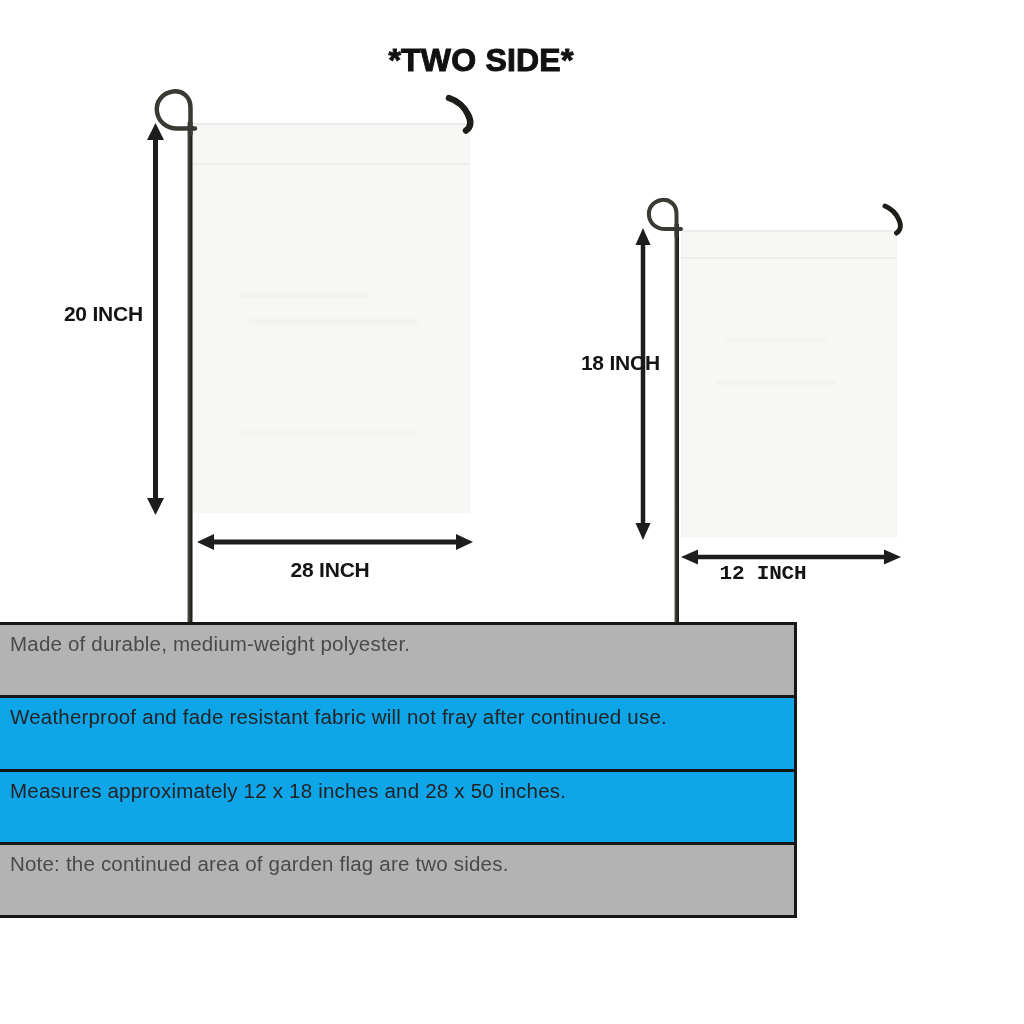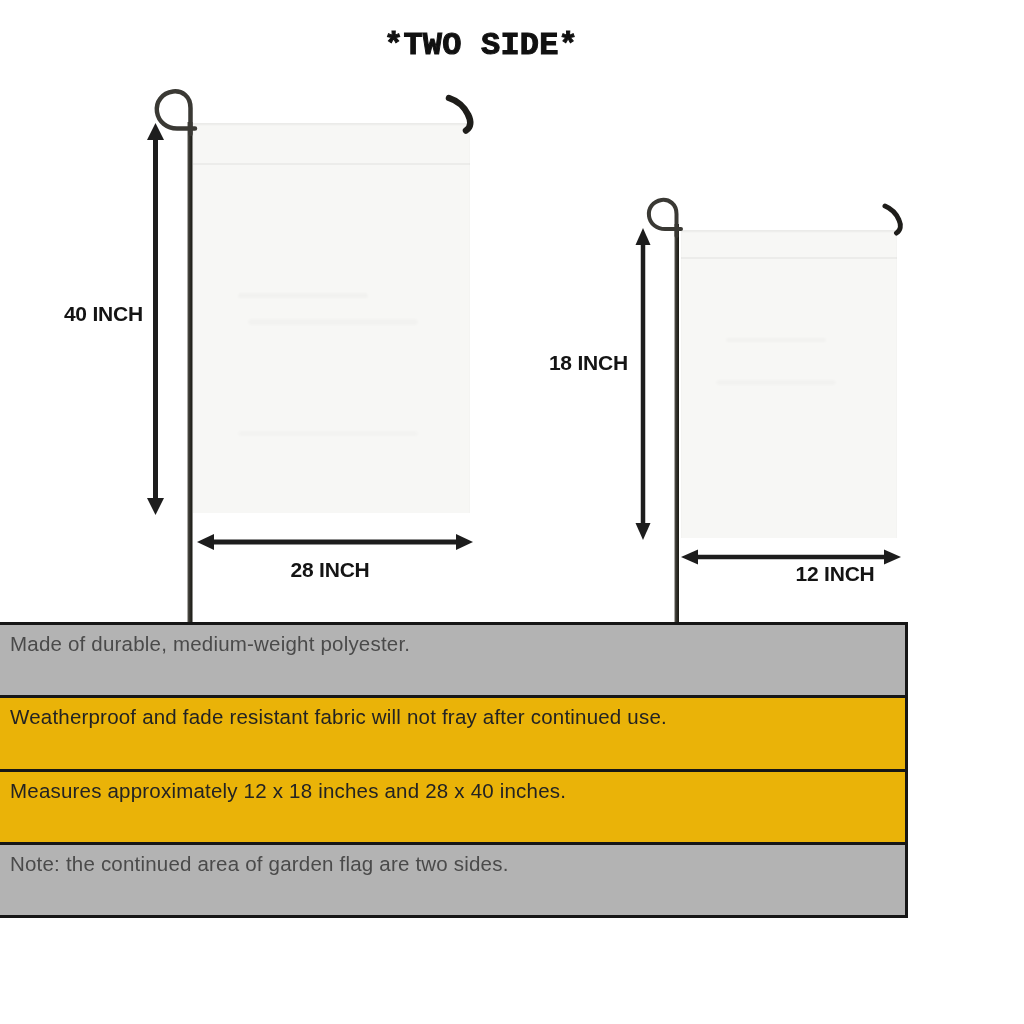--- a/index.html
+++ b/index.html
@@ -17,21 +17,21 @@
     transform:translateX(-50%);
     white-space:nowrap;
     font-weight:bold;
     font-size:32px;
     line-height:1.1;
     color:#111111;
     letter-spacing:0.2px;
     -webkit-text-stroke:1px #111111;
   }
   .title-line.l1{left:522px;top:5px;}
-  .title-line.l2{left:481px;top:28px;font-family:Liberation Mono, monospace;}
+  .title-line.l2{left:481px;top:43px;}
 
   
   .flag{
     position:absolute;
     background:#f7f7f5;
     box-shadow:inset 0 2px 2px rgba(0,0,0,0.05);
   }
   .flag-large{left:193px;top:123px;width:277px;height:390px;}
   .flag-small{left:681px;top:230px;width:216px;height:308px;}
   .seam{
@@ -60,40 +60,40 @@
   .dim{
     position:absolute;
     font-weight:bold;
     font-size:21px;
     color:#141414;
     letter-spacing:-0.2px;
     white-space:nowrap;
   }
   .dim-40{left:63px;top:302px;width:80px;text-align:right;}
   .dim-28{left:330px;top:546px;transform:translateX(-50%);margin-top:12px;}
-  .dim-18{left:628px;top:351px;transform:translateX(-100%);}
-  .dim-12{left:835px;top:562px;transform:translateX(-50%);}
+  .dim-18{left:660px;top:351px;transform:translateX(-100%);}
+  .dim-12{left:763px;top:562px;transform:translateX(-50%);font-family:Liberation Mono, monospace;}
 
   
   .features{
     position:absolute;
     left:0;top:622px;
-    width:908px;height:296px;
+    width:797px;height:296px;
     border:3px solid #161616;
     border-left:none;
     display:flex;flex-direction:column;
     background:#ffffff;
   }
   .frow{
     flex:1 1 0;
     padding:7px 12px 0 10px;
     font-size:20.5px;
     letter-spacing:0.2px;
     color:#232323;
-    background:#eab308;
+    background:#0ea5e9;
     border-bottom:3px solid #161616;
     overflow:hidden;
     white-space:nowrap;
   }
   .frow:last-child{border-bottom:none;}
   .frow.shaded{background:#b3b3b3;color:#4a4a4a;}
 </style>
 </head>
 <body>
 
@@ -155,33 +155,33 @@
       <polygon points="643,540 635.5,523 650.5,523" stroke="none"></polygon>
     </g>
 
     <g stroke="#1d1d1d" fill="#1d1d1d">
       <line x1="696" y1="557" x2="886" y2="557" stroke-width="4.5"></line>
       <polygon points="681,557 698,549.5 698,564.5" stroke="none"></polygon>
       <polygon points="901,557 884,549.5 884,564.5" stroke="none"></polygon>
     </g>
   </svg>
 
-  <div class="dim dim-40">40 INCH</div>
+  <div class="dim dim-40">20 INCH</div>
   <div class="dim dim-28">28 INCH</div>
   <div class="dim dim-18">18 INCH</div>
   <div class="dim dim-12">12 INCH</div>
 
   <div class="features">
     <div class="frow shaded">
       <span>Made of durable, medium-weight polyester.</span>
     </div>
     <div class="frow">
       <span>Weatherproof and fade resistant fabric will not fray after continued use.</span>
     </div>
     <div class="frow">
-      <span>Measures approximately 12 x 18 inches and 28 x 40 inches.</span>
+      <span>Measures approximately 12 x 18 inches and 28 x 50 inches.</span>
     </div>
     <div class="frow shaded">
       <span>Note: the continued area of garden flag are two sides.</span>
     </div>
   </div>
 
 </div>
 
 </body></html>

